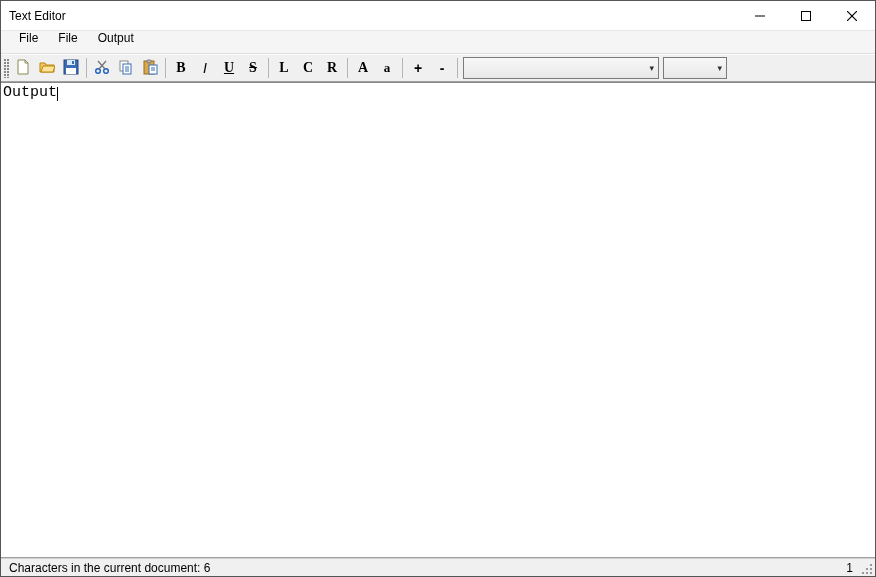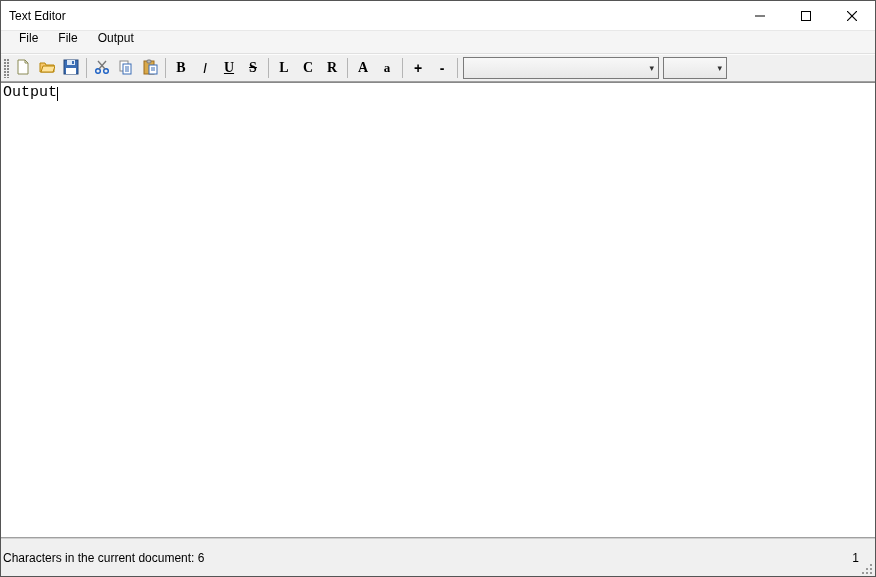--- a/index.html
+++ b/index.html
@@ -132,27 +132,27 @@
     width: 1px; height: 14px;
     background: #000;
     vertical-align: text-bottom;
     margin-left: 0;
     animation: blink 1s step-start infinite;
   }
   @keyframes blink { 50% { opacity: 0; } }
 
   
   .statusbar {
-    height: 38px;
+    height: 18px;
     background: #f0f0f0;
     border-top: 1px solid #d0d0d0;
     display: flex; align-items: center;
     font-size: 12px;
     color: #000;
-    padding: 0 2px;
+    padding: 0 8px;
   }
   .status-left { flex: 1; }
   .status-right { padding-right: 14px; }
   .size-grip {
     position: absolute;
     right: 2px; bottom: 1px;
     width: 12px; height: 12px;
   }
   .size-grip::before {
     content: "";

